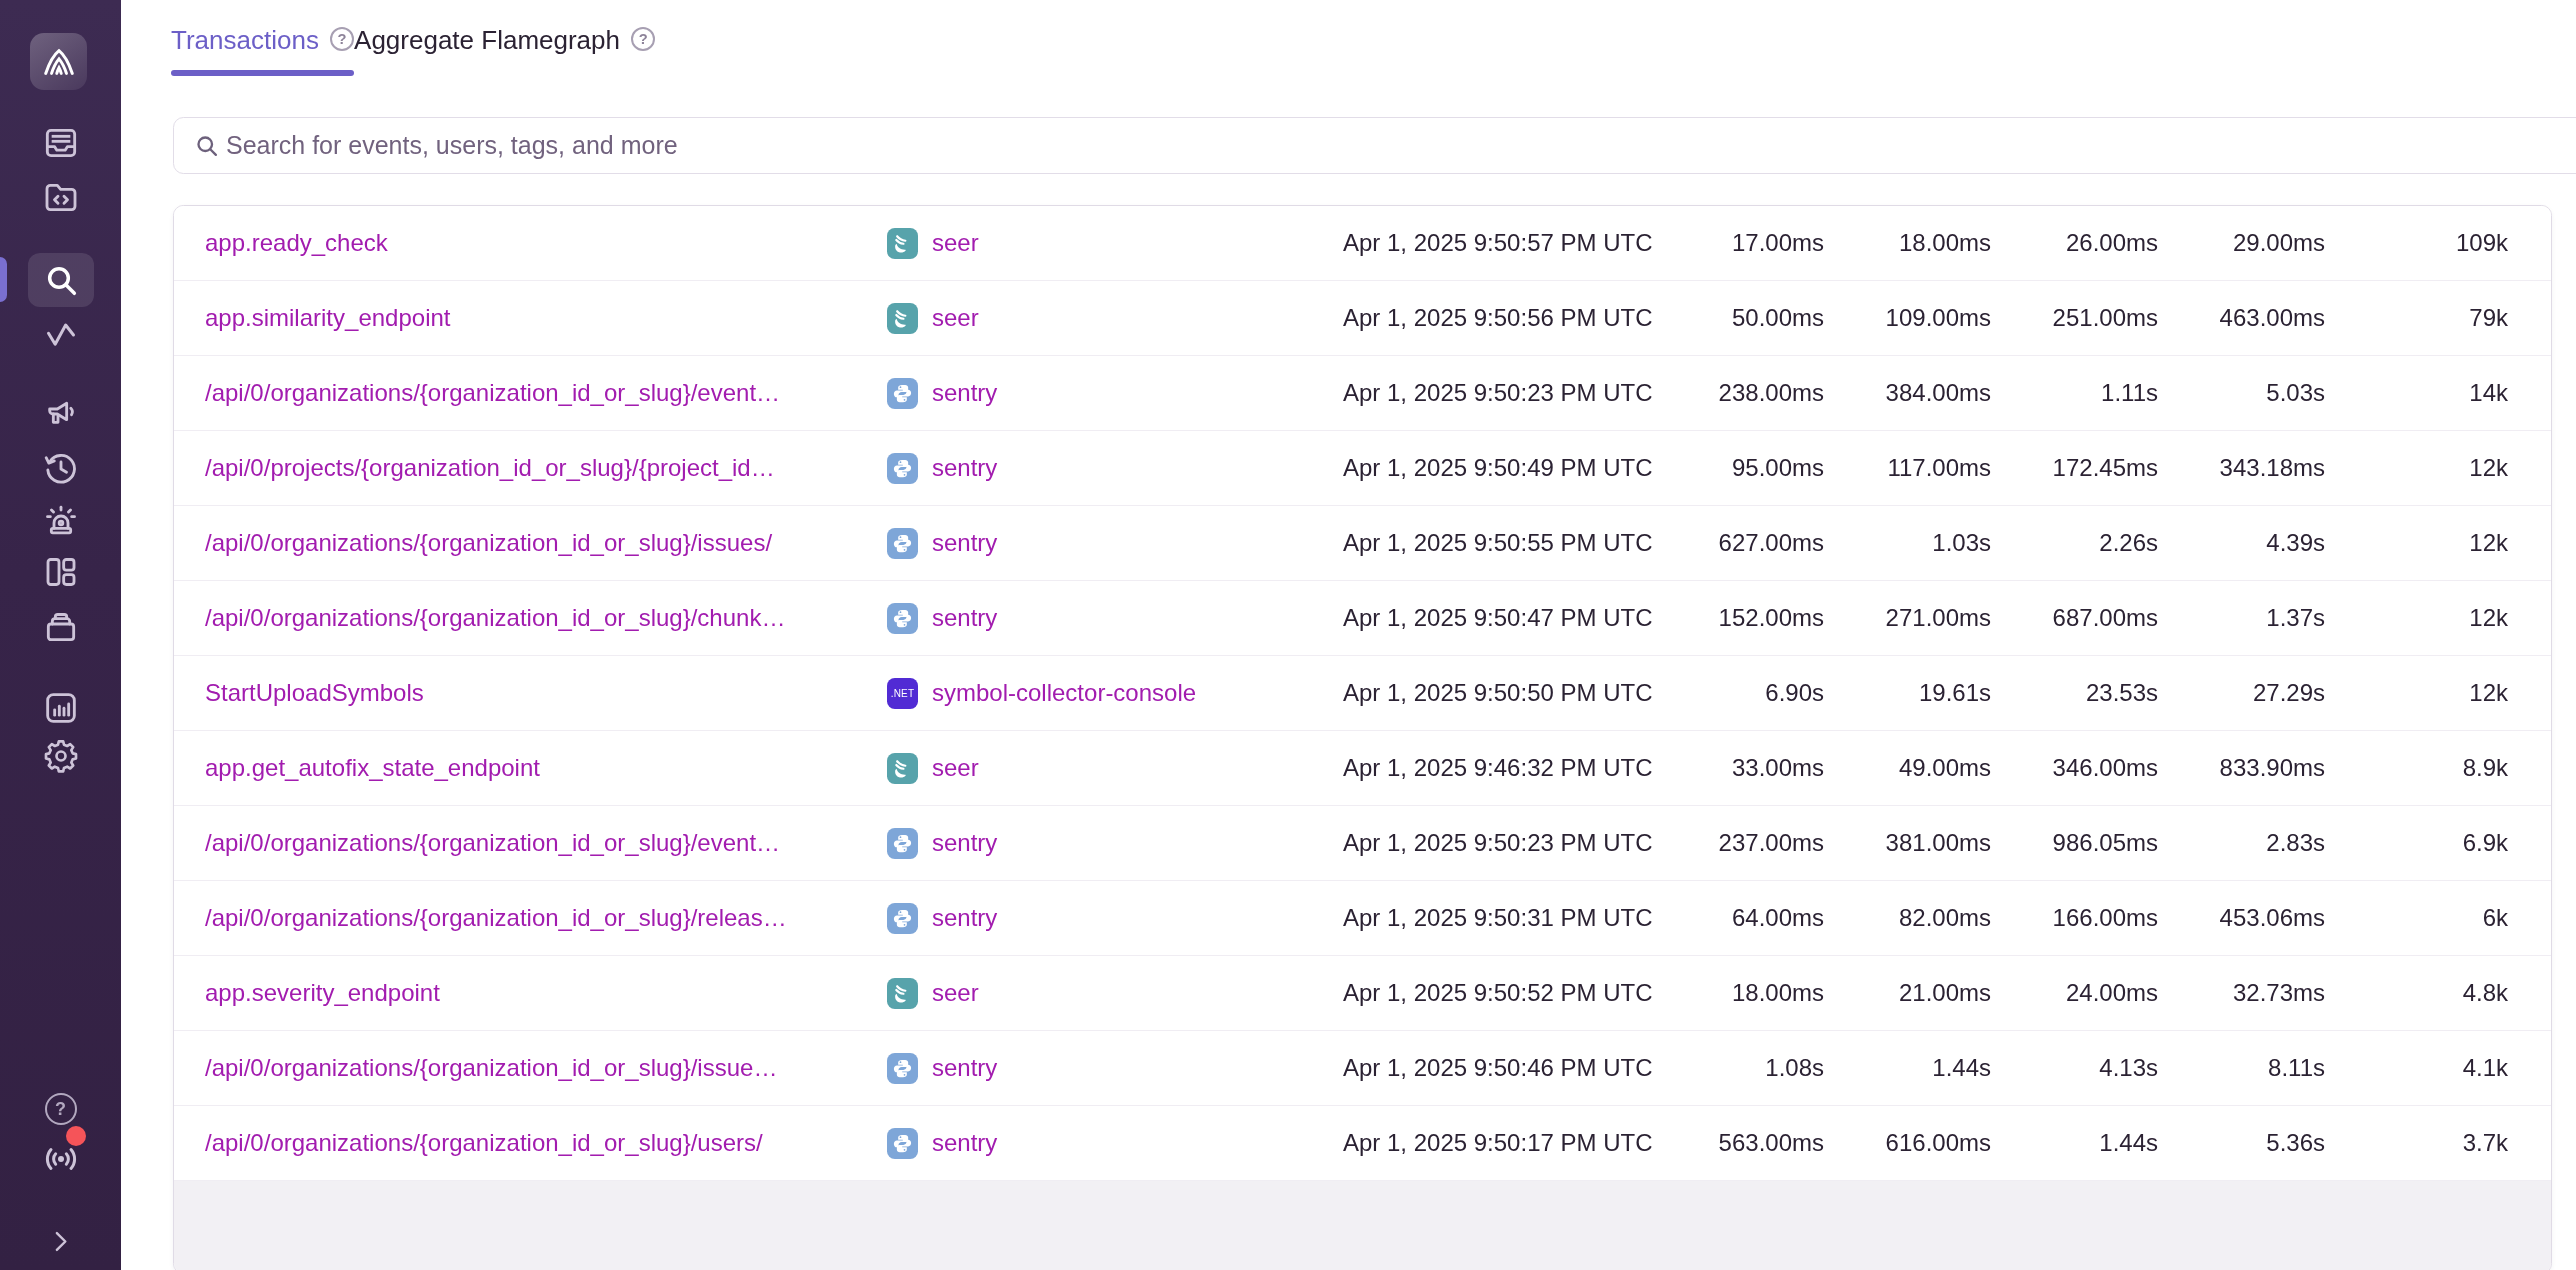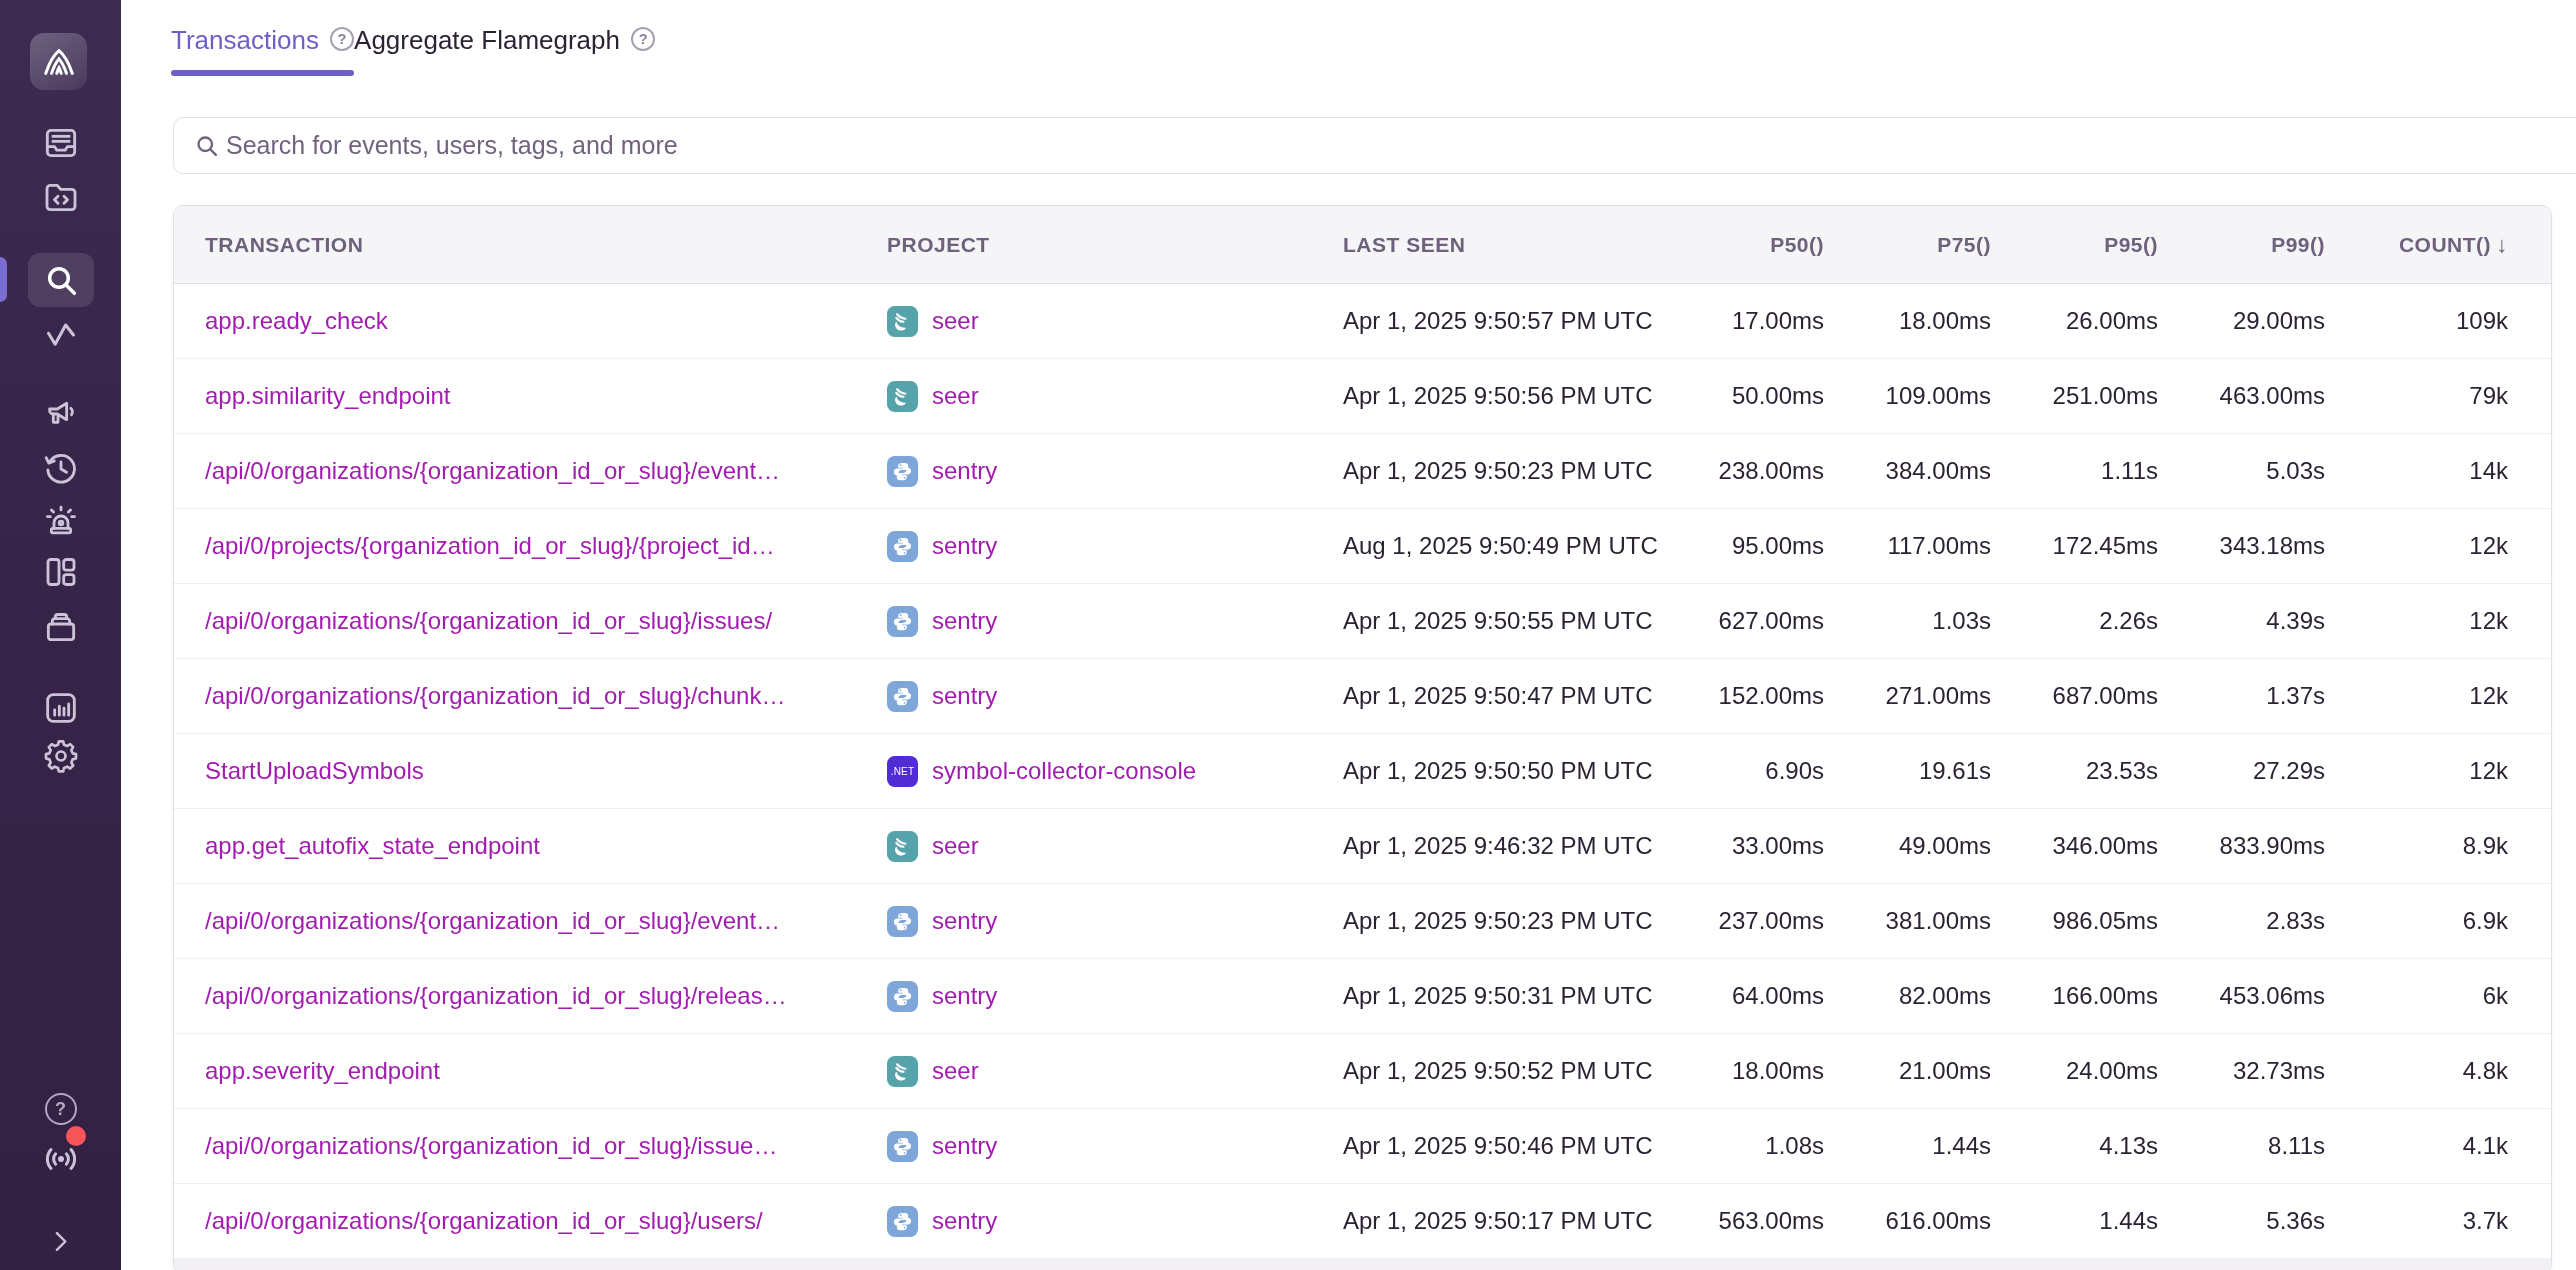--- a/index.html
+++ b/index.html
@@ -222,32 +222,20 @@
 
     <div class="searchbar">
       <svg viewBox="0 0 24 24" fill="none" stroke="#6d617c" stroke-width="2" stroke-linecap="round">
         <circle cx="10.5" cy="10.5" r="5.8"></circle>
         <path d="m15 15 4.6 4.6"></path>
       </svg>
       <input type="text" value="" placeholder="Search for events, users, tags, and more" style="">
     </div>
 
     <div class="table">
-      <div class="grid-row thead">
-        <div class="th">TRANSACTION</div>
-        <div class="th">PROJECT</div>
-        <div class="th">LAST SEEN</div>
-        <div class="th num">P50()</div>
-        <div class="th num">P75()</div>
-        <div class="th num">P95()</div>
-        <div class="th num">P99()</div>
-        <div class="th num">
-          <span>COUNT()</span><span class="sort-arrow">↓</span>
-        </div>
-      </div>
       <div class="tbody">
   <div class="grid-row trow">
     <div class="cell">
       <a class="link" href="#">app.ready_check</a>
     </div>
     <div class="cell project-cell">
       <span class="badge" data-platform="seer-icon" style="background: rgb(87, 163, 171);">
         <svg class="glyph g-seer" viewBox="0 0 24 24" fill="none">
           <path d="M6.4 4.4c2.2 2.7 5 4.3 8.6 4.7" stroke="#fff" stroke-width="2.2" stroke-linecap="round"></path>
           <path d="M5.5 8.3c1.9 2.3 4.4 3.6 7.5 4" stroke="#fff" stroke-width="2.2" stroke-linecap="round"></path>
@@ -319,21 +307,21 @@
       <span class="badge" data-platform="python-icon" style="background: rgb(126, 166, 216);">
 
         <svg class="glyph g-python" viewBox="0 0 24 24">
           <path fill="#fff" d="M11.5 3c-2.5 0-4 1-4 2.6V8h4.8v.9H6.2C4.4 8.9 3 10.3 3 12.4c0 2 1.3 3.6 3.2 3.6h1.6v-2.3c0-1.8 1.5-3.2 3.3-3.2h4.1c1.5 0 2.7-1.2 2.7-2.7V5.6C17.9 4 16.5 3 14.9 3h-3.4zm-1.6 1.5a.9.9 0 1 1 0 1.8.9.9 0 0 1 0-1.8z"></path>
           <path fill="#fff" d="M12.5 21c2.5 0 4-1 4-2.6V16h-4.8v-.9h6.1c1.8 0 3.2-1.4 3.2-3.5 0-2-1.3-3.6-3.2-3.6h-1.6v2.3c0 1.8-1.5 3.2-3.3 3.2H8.8c-1.5 0-2.7 1.2-2.7 2.7v2.2C6.1 20 7.5 21 9.1 21h3.4zm1.6-1.5a.9.9 0 1 1 0-1.8.9.9 0 0 1 0 1.8z"></path>
         </svg>
 
       </span>
       <a class="link" href="#">sentry</a>
     </div>
-    <div class="cell">Aug 1, 2025 9:50:49 PM UTC</div>
+    <div class="cell">Apr 1, 2025 9:50:49 PM UTC</div>
     <div class="cell num">95.00ms</div>
     <div class="cell num">117.00ms</div>
     <div class="cell num">172.45ms</div>
     <div class="cell num">343.18ms</div>
     <div class="cell num">12k</div>
   </div>
 
   <div class="grid-row trow">
     <div class="cell">
       <a class="link" href="#">/api/0/organizations/{organization_id_or_slug}/issues/</a>

